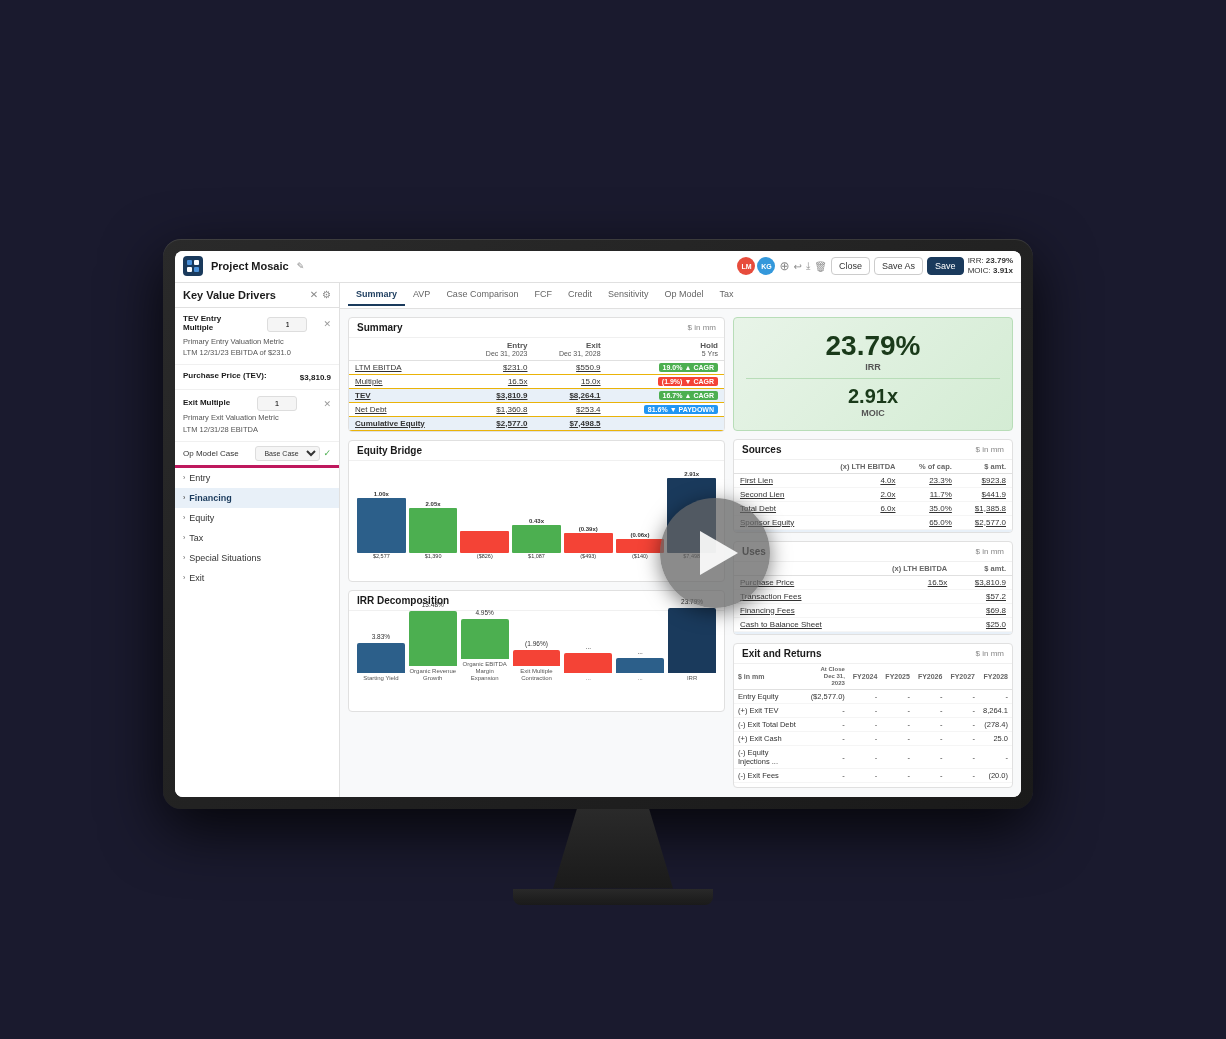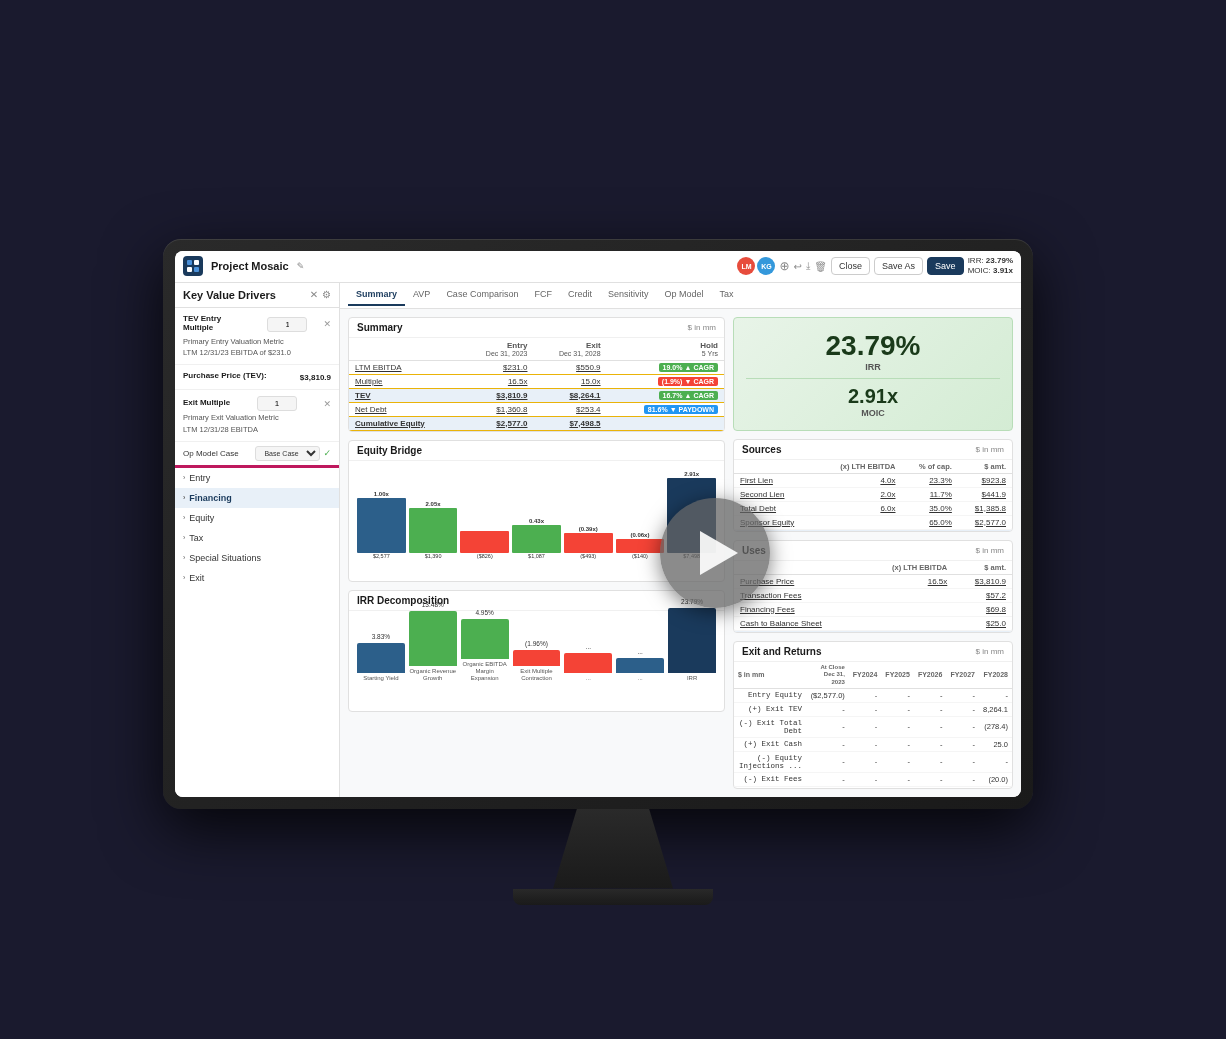--- a/index.html
+++ b/index.html
@@ -549,21 +549,21 @@
 
     .returns-table th:first-child { text-align: left; }
 
     .returns-table td {
       padding: 2px 4px;
       text-align: right;
       border-bottom: 1px solid #f5f5f5;
       color: #333;
     }
 
-    .returns-table td:first-child { text-align: right; color: #333; font-family: Liberation Mono, monospace; }
+    .returns-table td:first-child { text-align: left; color: #333; }
 
     
     .play-overlay {
       position: absolute;
       top: 50%;
       left: 55%;
       transform: translate(-50%, -50%);
       width: 110px;
       height: 110px;
       background: rgba(100, 100, 100, 0.75);

